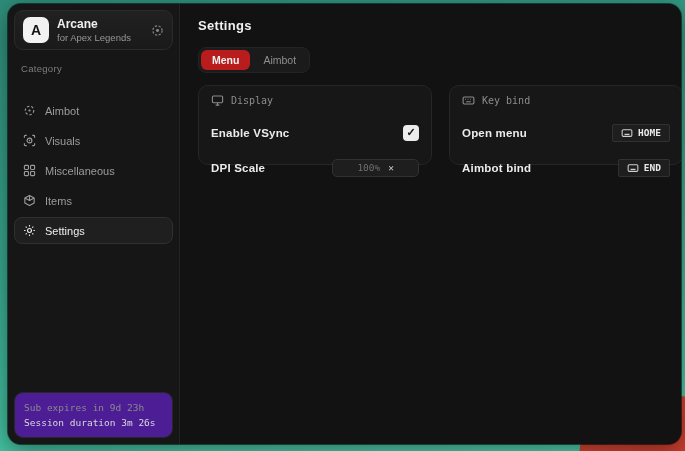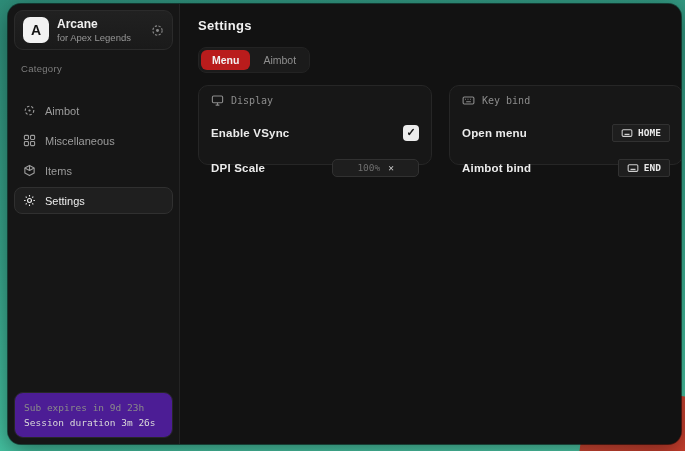--- a/index.html
+++ b/index.html
@@ -137,20 +137,30 @@
           <svg width="13" height="13" viewBox="0 0 14 14" fill="none" stroke="currentColor" stroke-width="1.2">
             <circle cx="7" cy="7" r="4.6" stroke-dasharray="2.6 2"></circle>
               <circle cx="7" cy="7" r="1.2" fill="currentColor" stroke="none"></circle>
           </svg>
         </span>
         <span>Aimbot</span>
       </div>
       <div class="nav-item">
         <span class="ico">
           <svg width="13" height="13" viewBox="0 0 14 14" fill="none" stroke="currentColor" stroke-width="1.2">
+            <path d="M1.5 4V2.5A1 1 0 0 1 2.5 1.5H4M10 1.5h1.5a1 1 0 0 1 1 1V4M12.5 10v1.5a1 1 0 0 1-1 1H10M4 12.5H2.5a1 1 0 0 1-1-1V10"></path>
+            <circle cx="7" cy="7" r="2.6"></circle>
+              <circle cx="7" cy="7" r="0.8" fill="currentColor" stroke="none"></circle>
+          </svg>
+        </span>
+        <span>Visuals</span>
+      </div>
+      <div class="nav-item">
+        <span class="ico">
+          <svg width="13" height="13" viewBox="0 0 14 14" fill="none" stroke="currentColor" stroke-width="1.2">
             <rect x="1.5" y="1.5" width="4.4" height="4.4" rx="1"></rect>
               <rect x="8.1" y="1.5" width="4.4" height="4.4" rx="1"></rect>
             <rect x="1.5" y="8.1" width="4.4" height="4.4" rx="1"></rect>
               <rect x="8.1" y="8.1" width="4.4" height="4.4" rx="1"></rect>
           </svg>
         </span>
         <span>Miscellaneous</span>
       </div>
       <div class="nav-item">
         <span class="ico">

